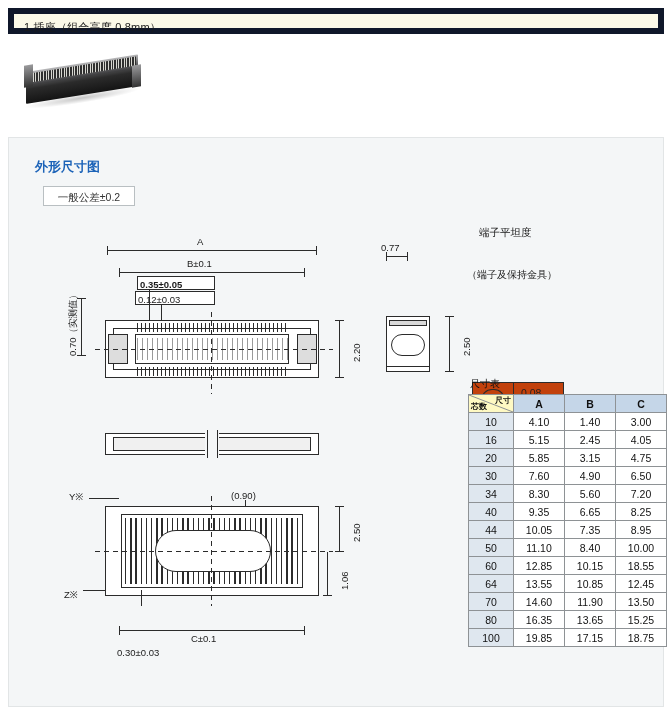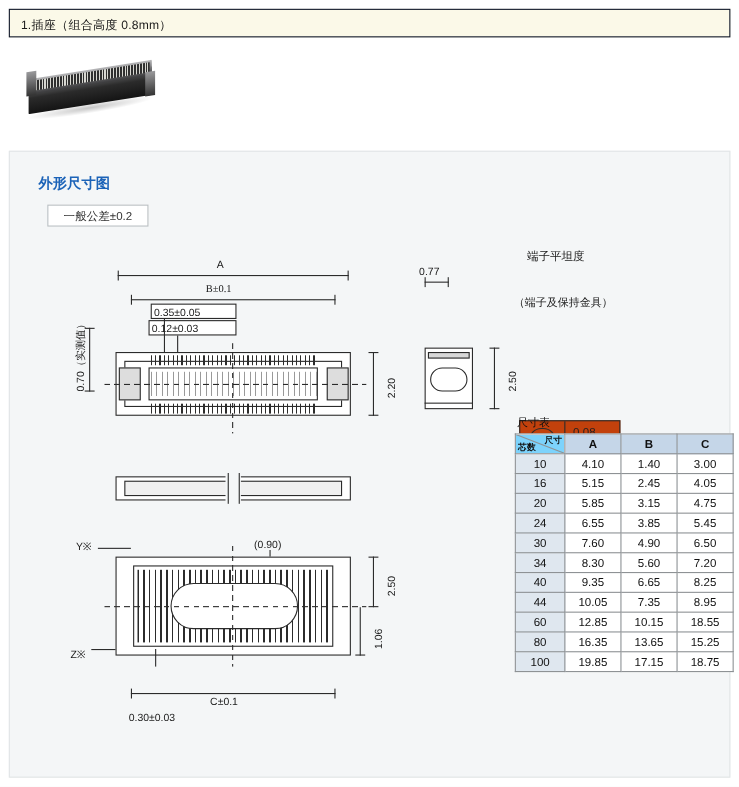--- a/index.html
+++ b/index.html
@@ -17,21 +17,21 @@
   }
 
   
   .header-bar {
     position: absolute;
     left: 8px;
     top: 8px;
     width: 656px;
     height: 26px;
     background: #fbf9e8;
-    border: 1px solid #0f172a;
+    border: 6px solid #0f172a;
     box-sizing: border-box;
   }
   .header-bar .title {
     position: absolute;
     left: 10px;
     top: 6px;
     font-size: 11px;
     color: #1a1a1a;
     letter-spacing: 0.2px;
   }
@@ -214,21 +214,21 @@
     height: 17px;
     padding: 0;
     font-weight: normal;
     color: #111;
   }
   table.dim thead th {
     background: #c5d6e8;
     font-weight: bold;
   }
   table.dim thead th.corner {
-    background: #7dd3fc;
+    background: #fef9c3;
     position: relative;
     width: 44px;
     font-size: 8px;
     overflow: hidden;
     margin-top: 44px;
   }
   table.dim thead th.corner .diag {
     position: absolute;
     left: 0; top: 0;
     width: 100%; height: 100%;
@@ -267,24 +267,24 @@
   <div class="tolerance-box">一般公差±0.2</div>
 
   <div class="dl h1px" style="left:98px; top:112px; width:210px;"></div>
   <div class="dl v1px" style="left:98px; top:108px; height:9px;"></div>
   <div class="dl v1px" style="left:307px; top:108px; height:9px;"></div>
   <div class="lbl" style="left:188px; top:98px;">A</div>
 
   <div class="dl h1px" style="left:110px; top:134px; width:186px;"></div>
   <div class="dl v1px" style="left:110px; top:130px; height:9px;"></div>
   <div class="dl v1px" style="left:295px; top:130px; height:9px;"></div>
-  <div class="lbl" style="left:178px; top:120px;font-family:Liberation Serif, serif;">B±0.1</div>
+  <div class="lbl" style="left:178px; top:120px;">B±0.1</div>
 
   <div class="box-wht" style="left:128px; top:138px; width:78px; height:14px;"></div>
-  <div class="lbl" style="left:131px; top:141px;">0.35±0.05</div>
+  <div class="lbl" style="left:131px; top:141px;font-weight:bold;">0.35±0.05</div>
   <div class="box-wht" style="left:126px; top:153px; width:80px; height:14px;"></div>
   <div class="lbl" style="left:129px; top:156px;">0.12±0.03</div>
   <div class="dl v1px" style="left:140px; top:152px; height:30px;"></div>
   <div class="dl v1px" style="left:152px; top:167px; height:18px;"></div>
 
   <div class="lbl-v" style="left:58px; top:218px;">0.70（实测值）</div>
   <div class="dl v1px" style="left:72px; top:160px; height:58px;"></div>
   <div class="dl h1px" style="left:68px; top:160px; width:9px;"></div>
   <div class="dl h1px" style="left:68px; top:217px; width:9px;"></div>
 
@@ -409,26 +409,20 @@
         <td class="val">2.45</td>
         <td class="val">4.05</td>
       </tr>
     <tr>
         <td class="pins">20</td>
         <td class="val">5.85</td>
         <td class="val">3.15</td>
         <td class="val">4.75</td>
       </tr>
     <tr>
-        <td class="pins">24</td>
-        <td class="val">6.55</td>
-        <td class="val">3.85</td>
-        <td class="val">5.45</td>
-      </tr>
-    <tr>
         <td class="pins">30</td>
         <td class="val">7.60</td>
         <td class="val">4.90</td>
         <td class="val">6.50</td>
       </tr>
     <tr>
         <td class="pins">34</td>
         <td class="val">8.30</td>
         <td class="val">5.60</td>
         <td class="val">7.20</td>
@@ -439,26 +433,44 @@
         <td class="val">6.65</td>
         <td class="val">8.25</td>
       </tr>
     <tr>
         <td class="pins">44</td>
         <td class="val">10.05</td>
         <td class="val">7.35</td>
         <td class="val">8.95</td>
       </tr>
     <tr>
+        <td class="pins">50</td>
+        <td class="val">11.10</td>
+        <td class="val">8.40</td>
+        <td class="val">10.00</td>
+      </tr>
+    <tr>
         <td class="pins">60</td>
         <td class="val">12.85</td>
         <td class="val">10.15</td>
         <td class="val">18.55</td>
       </tr>
     <tr>
+        <td class="pins">64</td>
+        <td class="val">13.55</td>
+        <td class="val">10.85</td>
+        <td class="val">12.45</td>
+      </tr>
+    <tr>
+        <td class="pins">70</td>
+        <td class="val">14.60</td>
+        <td class="val">11.90</td>
+        <td class="val">13.50</td>
+      </tr>
+    <tr>
         <td class="pins">80</td>
         <td class="val">16.35</td>
         <td class="val">13.65</td>
         <td class="val">15.25</td>
       </tr>
     <tr>
         <td class="pins">100</td>
         <td class="val">19.85</td>
         <td class="val">17.15</td>
         <td class="val">18.75</td>

